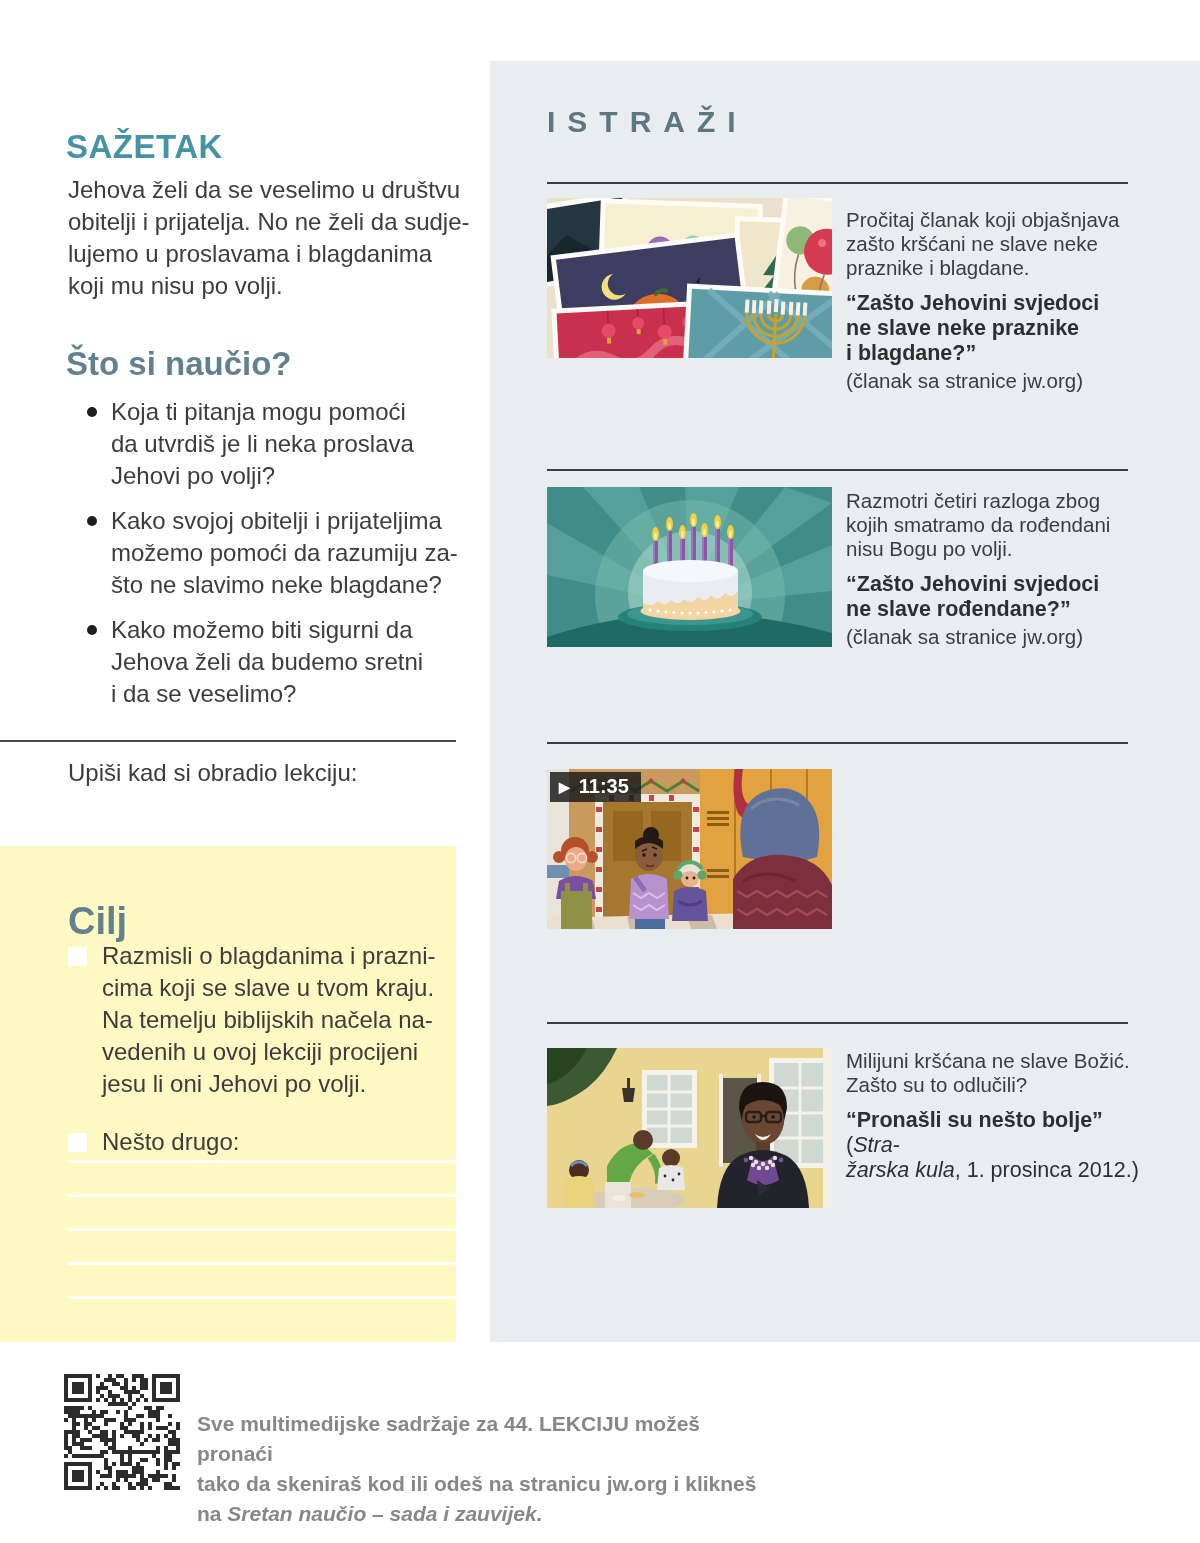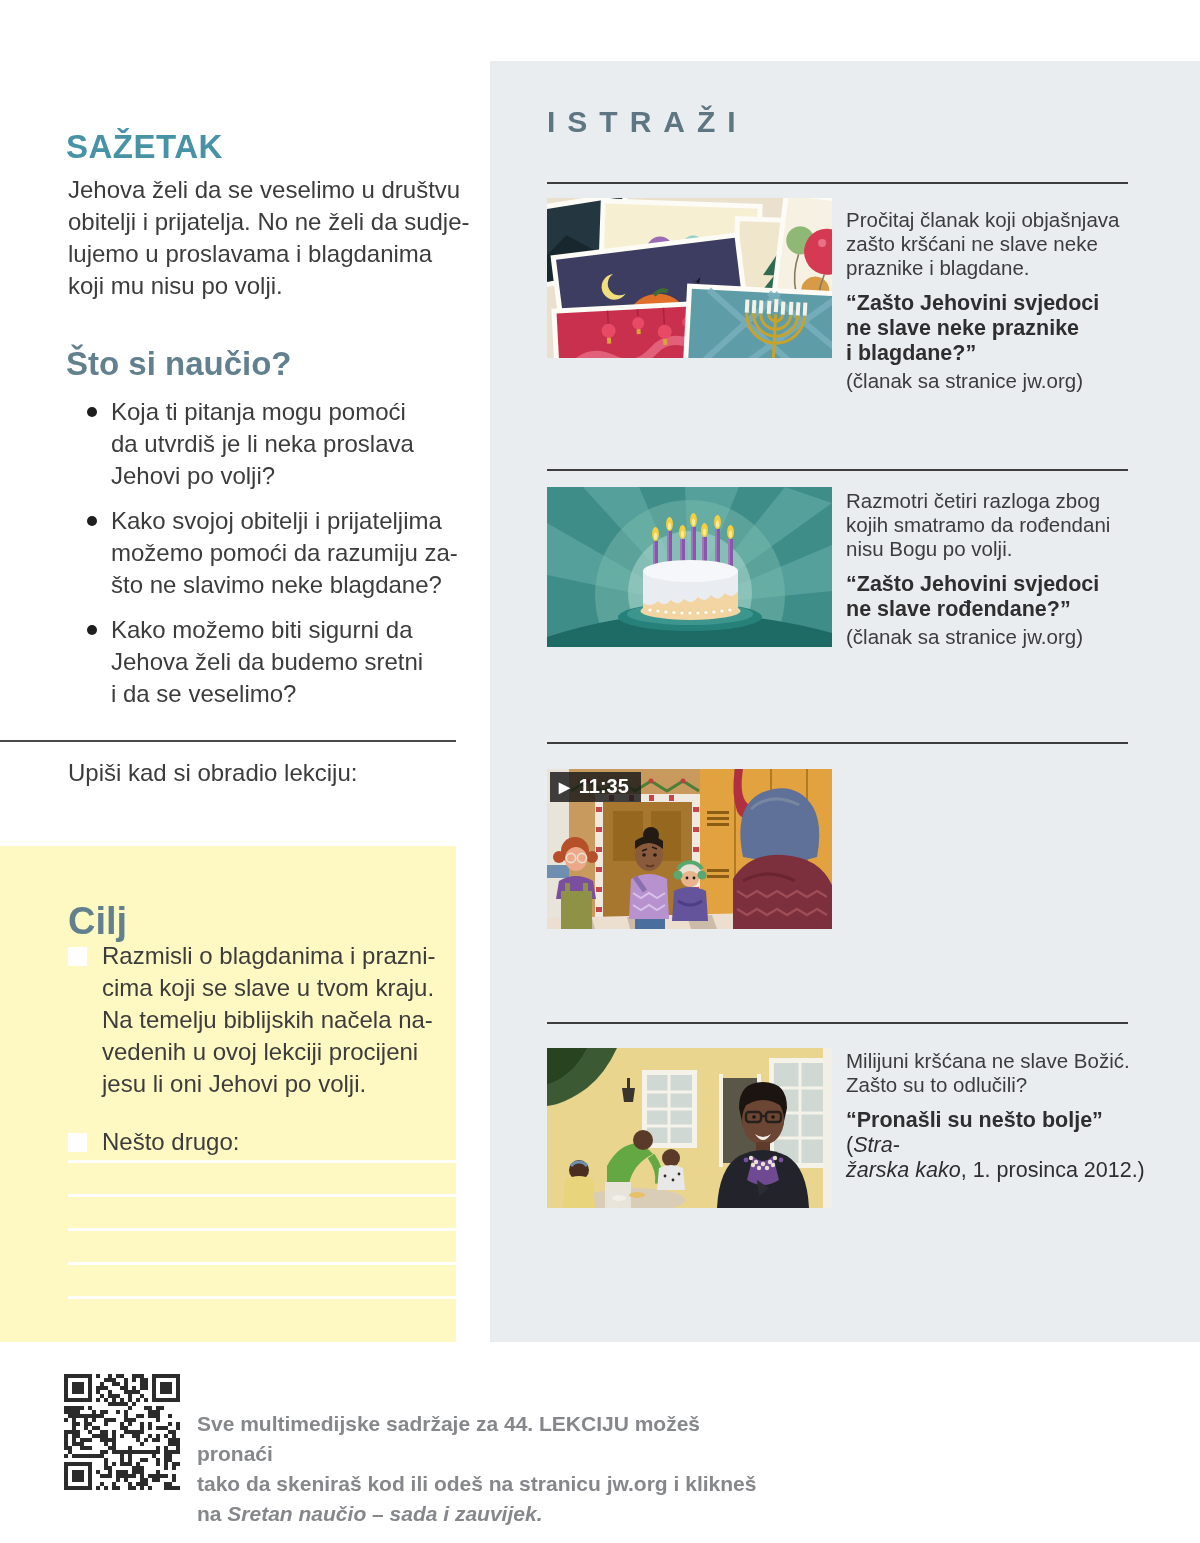--- a/index.html
+++ b/index.html
@@ -494,21 +494,21 @@
           <circle cx="234" cy="112" r="2.4" fill="#7a4f9e"></circle>
             <circle cx="199" cy="112" r="2.4" fill="#7a4f9e"></circle>
         </g>
         <rect x="276" y="0" width="9" height="160" fill="#f2efe6"></rect>
       </svg>
     </div>
     <div class="x-text xt4">
       <p class="x-desc">Milijuni kršćana ne slave Božić.
 Zašto su to odlučili?</p>
       <p class="x-title x-mixed"><span class="b">“Pronašli su nešto bolje”</span><span> (</span><span class="i">Stra-
-žarska kako</span><span>, 1. prosinca 2012.)</span></p>
+žarska kula</span><span>, 1. prosinca 2012.)</span></p>
     </div>
   </div>
 
   <div class="qr-wrap">
     <svg id="qr-svg" width="116" height="116" viewBox="0 0 116 116">
         <rect x="32" y="0" width="4" height="4" fill="#2b2b2b"></rect>
         <rect x="44" y="0" width="4" height="4" fill="#2b2b2b"></rect>
         <rect x="52" y="0" width="4" height="4" fill="#2b2b2b"></rect>
         <rect x="56" y="0" width="4" height="4" fill="#2b2b2b"></rect>
         <rect x="68" y="0" width="4" height="4" fill="#2b2b2b"></rect>

